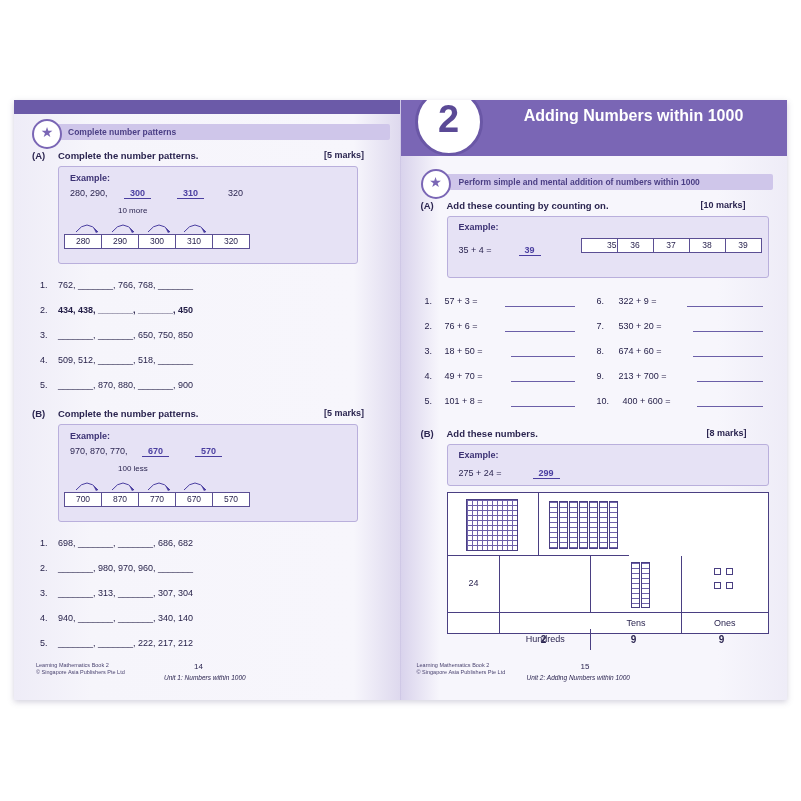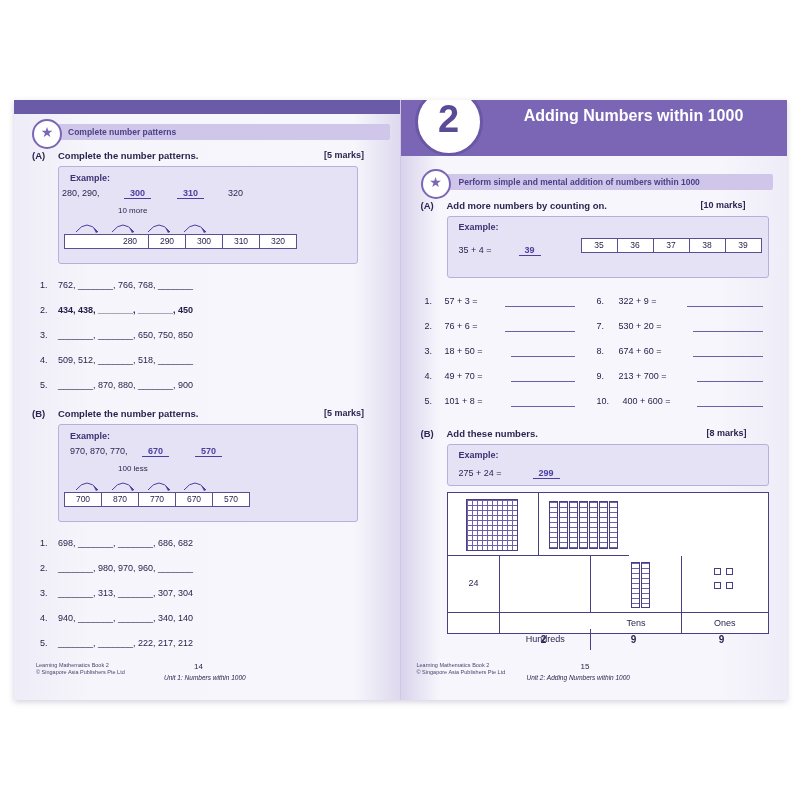--- a/index.html
+++ b/index.html
@@ -131,39 +131,39 @@
       <div class="objbar" style="top:24px;"></div>
       <div class="star" style="left:18px;top:19px;">★</div>
       <div class="objtext" style="left:54px;top:27px;">Complete number patterns</div>
 
       <div class="sec" style="left:18px;top:50px;">(A)</div>
       <div class="sec" style="left:44px;top:50px;font-weight:bold;">Complete the number patterns.</div>
       <div class="marks" style="left:310px;top:50px;">[5 marks]</div>
 
       <div class="exbox" style="left:44px;top:66px;width:298px;height:96px;"></div>
       <div class="exlabel" style="left:56px;top:73px;">Example:</div>
-      <div class="extext" style="left:48px;top:88px;">280, 290,</div>
+      <div class="extext" style="left:56px;top:88px;">280, 290,</div>
       <div class="extext ans under" style="left:110px;top:88px;">300</div>
       <div class="extext ans under" style="left:163px;top:88px;">310</div>
       <div class="extext" style="left:214px;top:88px;">320</div>
       <div class="hoplabel" style="left:60px;top:106px;">10 more</div>
 
       <svg style="position:absolute;left:56px;top:118px;" width="200" height="16">
         <path d="M6,14 Q17,0 28,14" stroke="#4a3ea0" fill="none" stroke-width="1"></path>
         <path d="M42,14 Q53,0 64,14" stroke="#4a3ea0" fill="none" stroke-width="1"></path>
         <path d="M78,14 Q89,0 100,14" stroke="#4a3ea0" fill="none" stroke-width="1"></path>
         <path d="M114,14 Q125,0 136,14" stroke="#4a3ea0" fill="none" stroke-width="1"></path>
         <polygon points="28,14 23,9 26,15" fill="#4a3ea0"></polygon>
         <polygon points="64,14 59,9 62,15" fill="#4a3ea0"></polygon>
         <polygon points="100,14 95,9 98,15" fill="#4a3ea0"></polygon>
         <polygon points="136,14 131,9 134,15" fill="#4a3ea0"></polygon>
       </svg>
 
       <div class="strip" style="left:50px;top:134px;">
-        <div style="width:36px;padding-left:47px;">280</div>
+        <div style="width:36px;">280</div>
         <div style="width:36px;">290</div>
         <div style="width:36px;">300</div>
         <div style="width:36px;">310</div>
         <div style="width:36px;">320</div>
       </div>
 
       <div class="q" style="left:26px;top:180px;">1.</div>
       <div class="q" style="left:44px;top:180px;">762, _______, 766, 768, _______</div>
       <div class="q" style="left:26px;top:205px;">2.</div>
       <div class="q" style="left:44px;top:205px;font-weight:bold;">434, 438, _______, _______, 450</div>
@@ -225,30 +225,30 @@
       <div class="right-topband">
         <div class="unitnum">2</div>
         <div class="unittitle">Adding Numbers within 1000</div>
       </div>
 
       <div class="objbar" style="top:74px;left:30px;right:14px;"></div>
       <div class="star" style="left:20px;top:69px;">★</div>
       <div class="objtext" style="left:58px;top:77px;">Perform simple and mental addition of numbers within 1000</div>
 
       <div class="sec" style="left:20px;top:100px;">(A)</div>
-      <div class="sec" style="left:46px;top:100px;">Add more numbers by counting on.</div>
+      <div class="sec" style="left:46px;top:100px;">Add these counting by counting on.</div>
       <div class="marks" style="left:300px;top:100px;">[10 marks]</div>
 
       <div class="exbox" style="left:46px;top:116px;width:320px;height:60px;"></div>
       <div class="exlabel" style="left:58px;top:122px;">Example:</div>
       <div class="extext" style="left:58px;top:145px;">35 + 4 =</div>
       <div class="extext ans under" style="left:118px;top:145px;">39</div>
 
       <div class="strip" style="left:180px;top:138px;">
-        <div style="width:35px;">35</div>
+        <div style="width:35px;text-align:right;">35</div>
         <div style="width:35px;">36</div>
         <div style="width:35px;">37</div>
         <div style="width:35px;">38</div>
         <div style="width:35px;">39</div>
       </div>
 
       <div class="q" style="left:24px;top:196px;">1.</div>
       <div class="q" style="left:44px;top:196px;">57 + 3 =</div>
       <div class="qline" style="left:104px;top:206px;width:70px;"></div>
 

